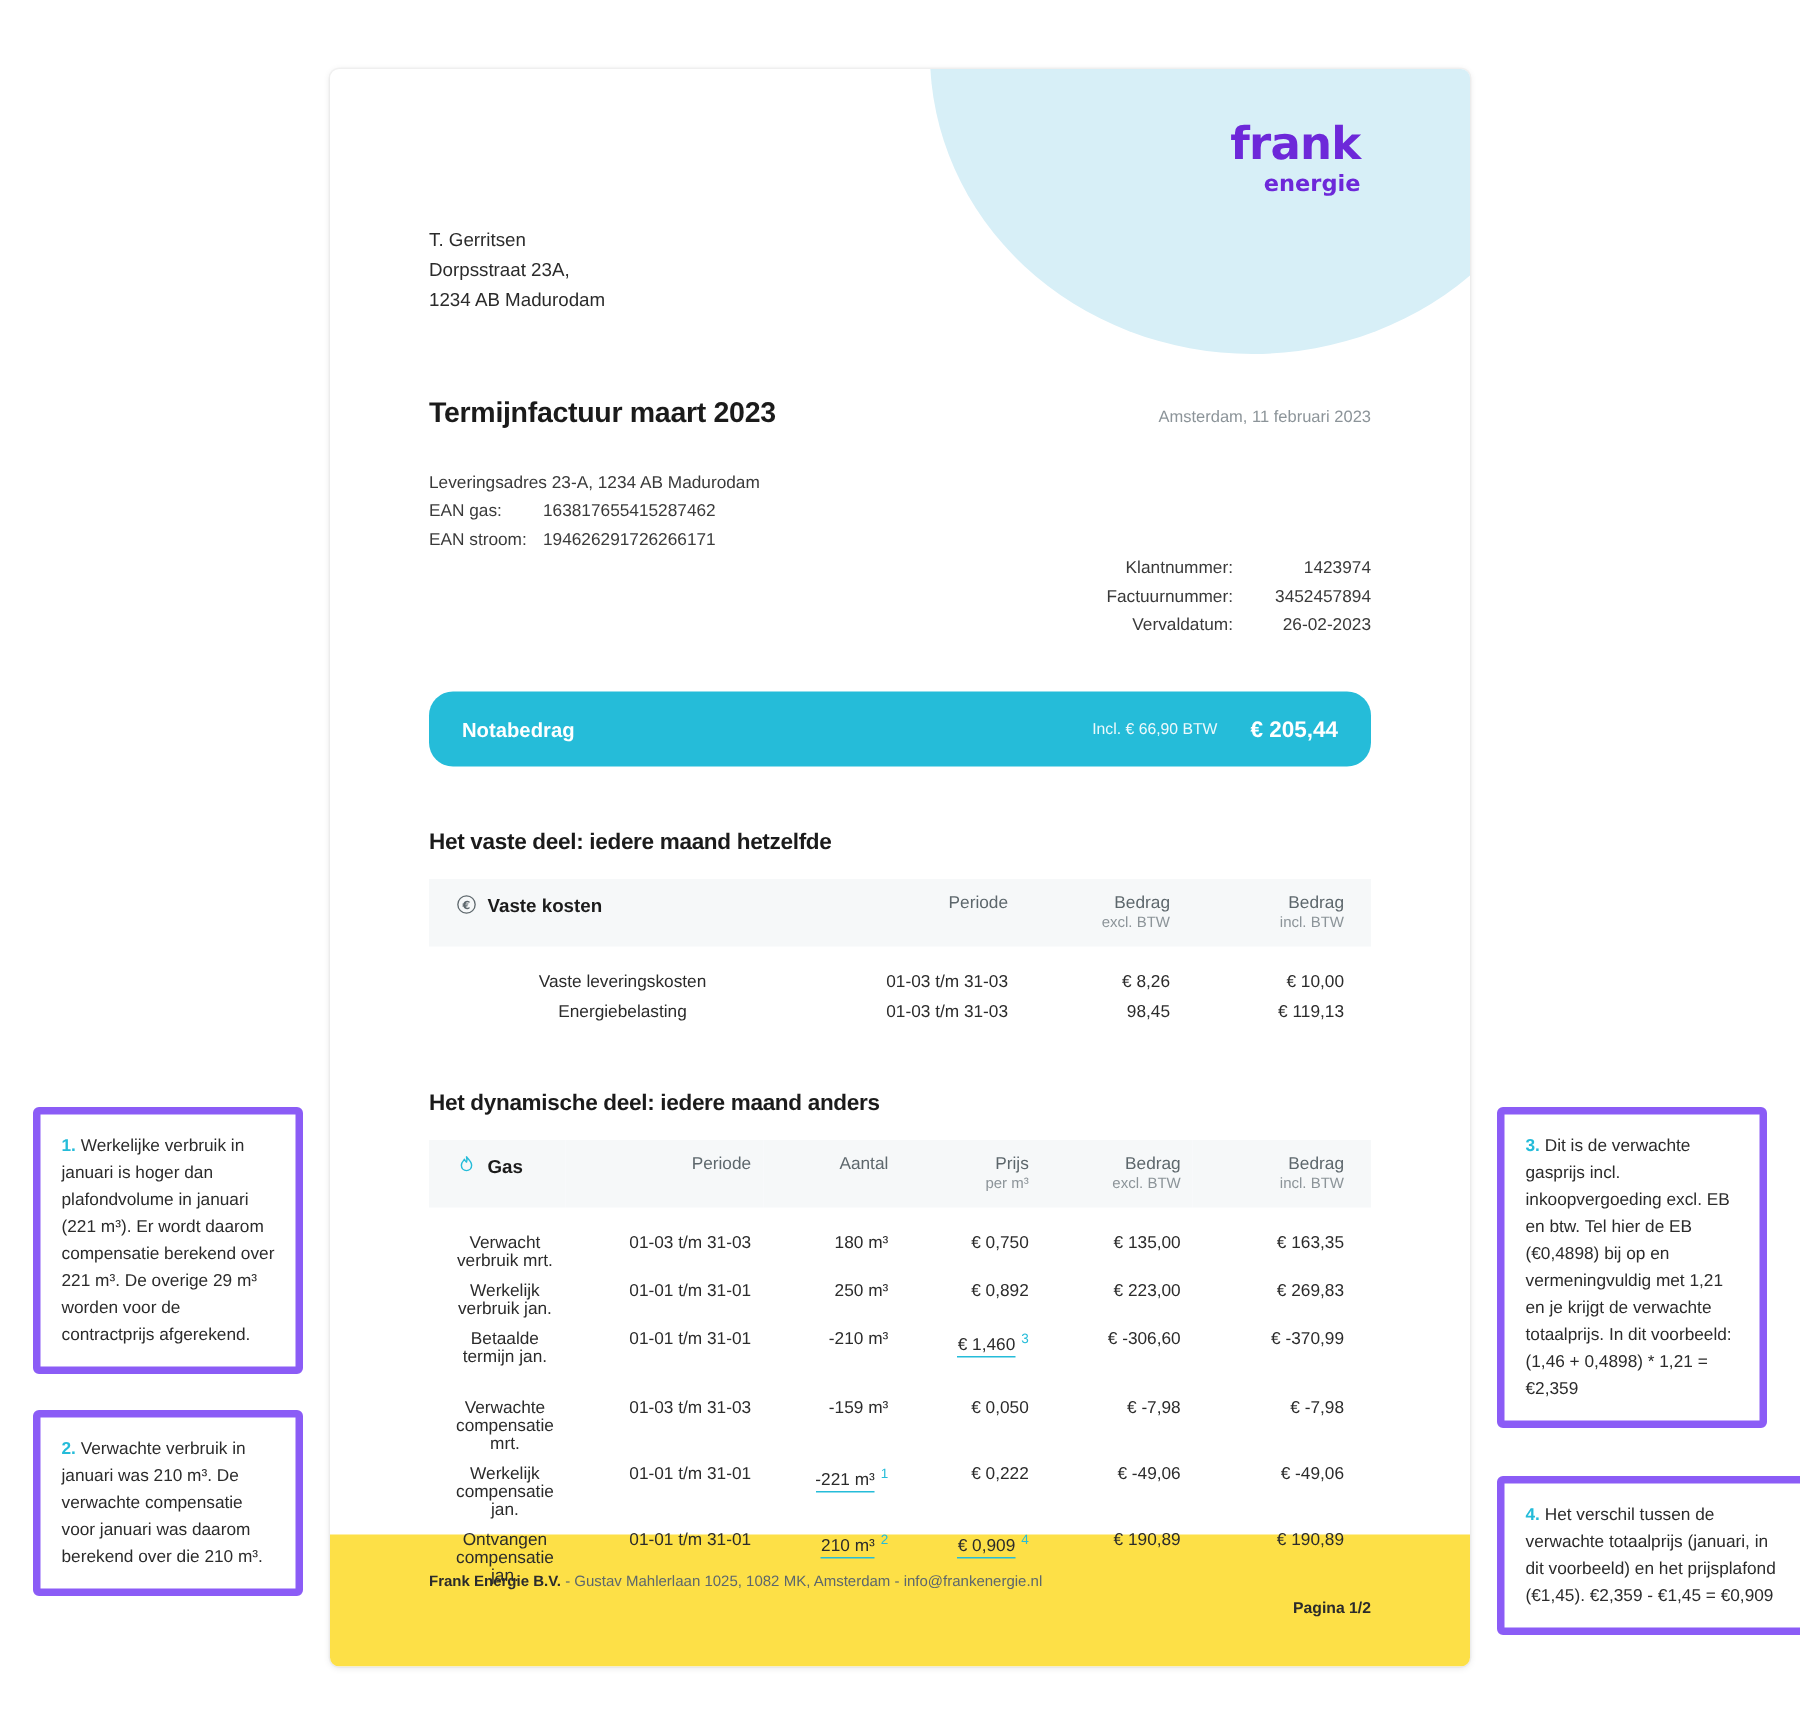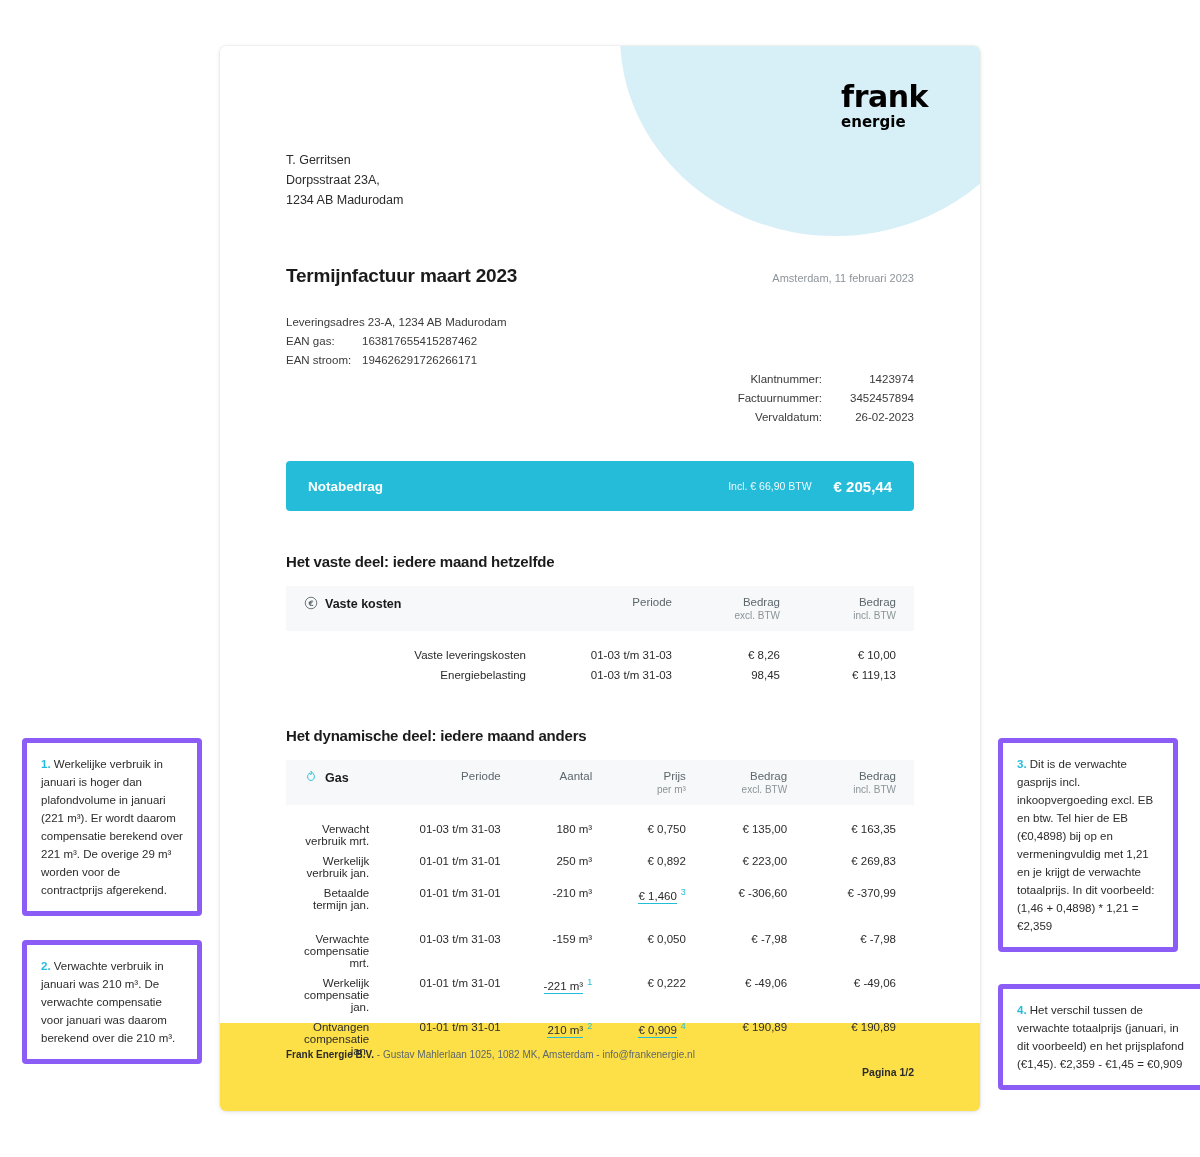--- a/index.html
+++ b/index.html
@@ -39,25 +39,25 @@
   }
   .inner {
     position: relative;
     z-index: 2;
     padding: 0 66px;
   }
 
   
   .logo {
     position: absolute;
-    right: 52px;
+    right: 73px;
     top: 36px;
-    text-align: left;
+    text-align: right;
     z-index: 3;
-    color: #000000;
+    color: #6d28d9;
   }
   .logo .brand {
     font-family: "DejaVu Sans", sans-serif;
     font-size: 30px;
     font-weight: bold;
     letter-spacing: -0.5px;
     line-height: 1;
   }
   .logo .sub {
     font-family: "DejaVu Sans", sans-serif;
@@ -106,21 +106,21 @@
   .meta-left .k { display: inline-block; width: 76px; }
   .meta-right { text-align: right; }
   .meta-right div { line-height: 19px; }
   .meta-right .k { display: inline-block; min-width: 110px; text-align: right; }
   .meta-right .v { display: inline-block; min-width: 92px; text-align: right; }
 
   
   .totalbar {
     margin-top: 34px;
     background: #25bcd9;
-    border-radius: 4px;
+    border-radius: 16px;
     height: 50px;
     display: flex;
     align-items: center;
     padding: 0 22px;
     color: #ffffff;
   }
   .totalbar .label { font-size: 13.5px; font-weight: bold; flex: 1; }
   .totalbar .vat { font-size: 10.5px; opacity: 0.92; margin-right: 22px; }
   .totalbar .amount { font-size: 15px; font-weight: bold; }
 
@@ -162,21 +162,21 @@
     margin-top: 2px;
     font-weight: normal;
   }
   table.t thead th.r { text-align: right; padding-right: 18px; }
   table.t thead th.c { text-align: right; }
   table.t tbody td {
     padding: 4px 8px;
     vertical-align: top;
   }
   table.t tbody tr:first-child td { padding-top: 18px; }
-  table.t tbody td.name { text-align: right; padding-left: 18px; }
+  table.t tbody td.name { text-align: center; padding-left: 18px; }
   table.t tbody td.r { text-align: right; }
   table.t tbody td.last { padding-right: 18px; }
   .spacer-row td { height: 14px; padding: 0 !important; }
   .ico {
     display: inline-block;
     width: 14px;
     height: 14px;
     margin-right: 7px;
     vertical-align: -2px;
   }

